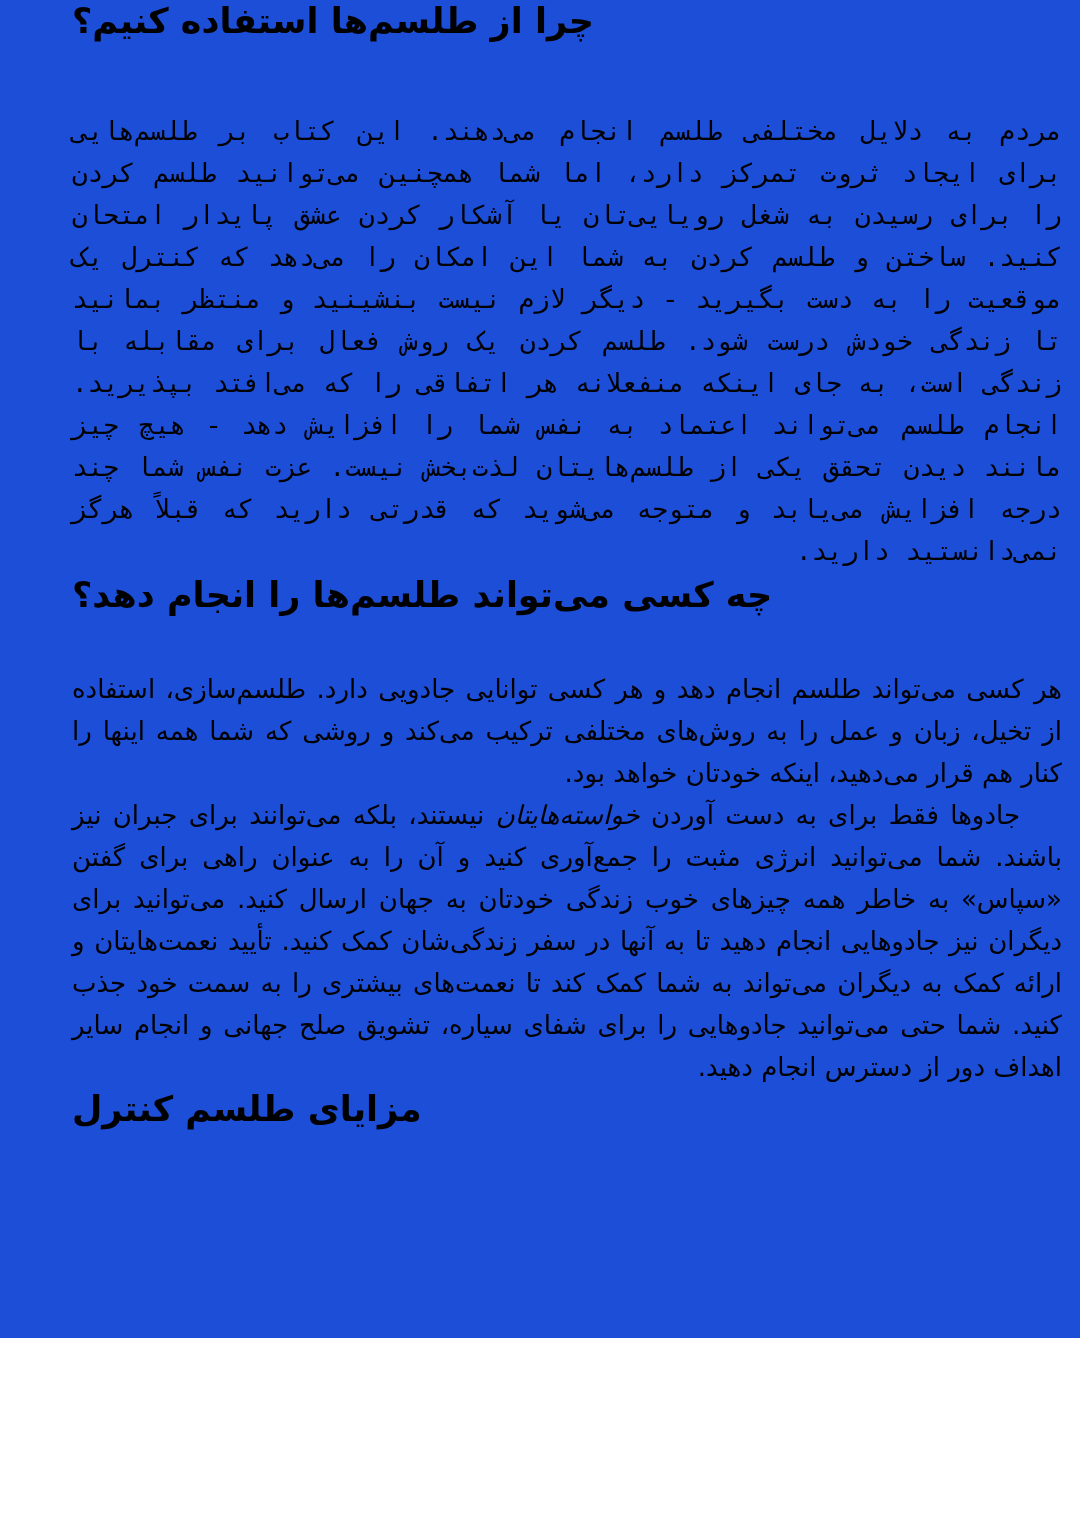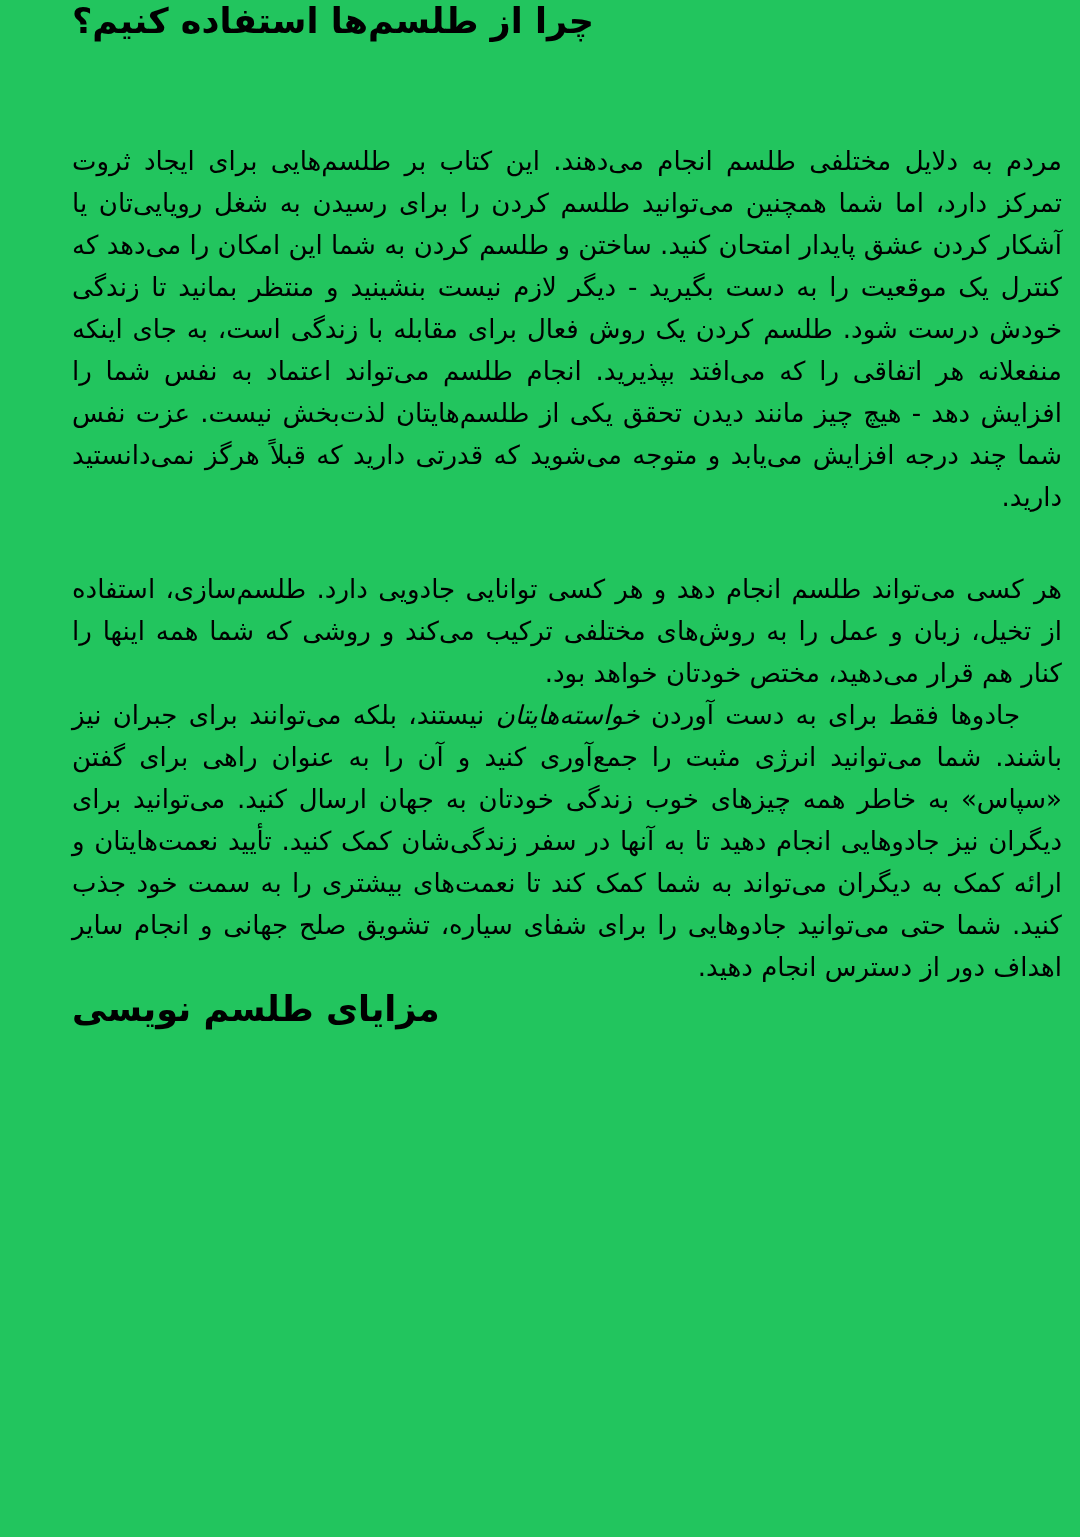--- a/index.html
+++ b/index.html
@@ -13,23 +13,23 @@
     position: relative;
     overflow: hidden;
     font-family: "DejaVu Sans", sans-serif;
     color: #000000;
   }
   .page {
     position: absolute;
     top: 0;
     left: 0;
     width: 1080px;
-    height: 1537px;
+    height: 1338px;
     direction: rtl;
-    background: #22c55e;
+    background: #1d4ed8;
   }
   .text-col {
     margin-left: 72px;   
     margin-right: 18px;  
   }
   h1.doc-heading {
     direction: rtl;
     text-align: left;          
     font-weight: bold;
     font-size: 35px;
@@ -40,21 +40,21 @@
   .h-first  { margin-top: 64px; }
   .h-second { margin-top: 67px; }
   .h-third  { margin-top: 73px; }
   .body-text {
     direction: rtl;
     text-align: justify;
     text-justify: inter-word;
     font-size: 26px;
     line-height: 42px;
   }
-  .bt-1 { margin-top: 96px; }
+  .bt-1 { margin-top: 68px; font-family: Liberation Mono, monospace; }
   .bt-2 { margin-top: 50px; }
   .body-text p {
     margin: 0;
     padding: 0;
   }
   .body-text p.indent {
     text-indent: 42px; 
   }
   em.word-emph {
   }
@@ -64,22 +64,23 @@
 
 <div class="page">
   <div class="text-col">
 
     <h1 class="doc-heading h-first">چرا از طلسم‌ها استفاده کنیم؟</h1>
 
     <div class="body-text bt-1">
       <p>مردم به دلایل مختلفی طلسم انجام می‌دهند. این کتاب بر طلسم‌هایی برای ایجاد ثروت تمرکز دارد، اما شما همچنین می‌توانید طلسم کردن را برای رسیدن به شغل رویایی‌تان یا آشکار کردن عشق پایدار امتحان کنید. ساختن و طلسم کردن به شما این امکان را می‌دهد که کنترل یک موقعیت را به دست بگیرید - دیگر لازم نیست بنشینید و منتظر بمانید تا زندگی خودش درست شود. طلسم کردن یک روش فعال برای مقابله با زندگی است، به جای اینکه منفعلانه هر اتفاقی را که می‌افتد بپذیرید. انجام طلسم می‌تواند اعتماد به نفس شما را افزایش دهد - هیچ چیز مانند دیدن تحقق یکی از طلسم‌هایتان لذت‌بخش نیست. عزت نفس شما چند درجه افزایش می‌یابد و متوجه می‌شوید که قدرتی دارید که قبلاً هرگز نمی‌دانستید دارید.</p>
     </div>
 
+    <h1 class="doc-heading h-second">چه کسی می‌تواند طلسم‌ها را انجام دهد؟</h1>
 
     <div class="body-text bt-2">
-      <p>هر کسی می‌تواند طلسم انجام دهد و هر کسی توانایی جادویی دارد. طلسم‌سازی، استفاده از تخیل، زبان و عمل را به روش‌های مختلفی ترکیب می‌کند و روشی که شما همه اینها را کنار هم قرار می‌دهید، مختص خودتان خواهد بود.</p>
+      <p>هر کسی می‌تواند طلسم انجام دهد و هر کسی توانایی جادویی دارد. طلسم‌سازی، استفاده از تخیل، زبان و عمل را به روش‌های مختلفی ترکیب می‌کند و روشی که شما همه اینها را کنار هم قرار می‌دهید، اینکه خودتان خواهد بود.</p>
       <p class="indent"><span>جادوها فقط برای به دست آوردن </span><em class="word-emph">خواسته‌هایتان</em><span> نیستند، بلکه می‌توانند برای جبران نیز باشند. شما می‌توانید انرژی مثبت را جمع‌آوری کنید و آن را به عنوان راهی برای گفتن «سپاس» به خاطر همه چیزهای خوب زندگی خودتان به جهان ارسال کنید. می‌توانید برای دیگران نیز جادوهایی انجام دهید تا به آنها در سفر زندگی‌شان کمک کنید. تأیید نعمت‌هایتان و ارائه کمک به دیگران می‌تواند به شما کمک کند تا نعمت‌های بیشتری را به سمت خود جذب کنید. شما حتی می‌توانید جادوهایی را برای شفای سیاره، تشویق صلح جهانی و انجام سایر اهداف دور از دسترس انجام دهید.</span></p>
     </div>
 
-    <h1 class="doc-heading h-third">مزایای طلسم نویسی</h1>
+    <h1 class="doc-heading h-third">مزایای طلسم کنترل</h1>
 
   </div>
 </div>
 
 </body></html>

